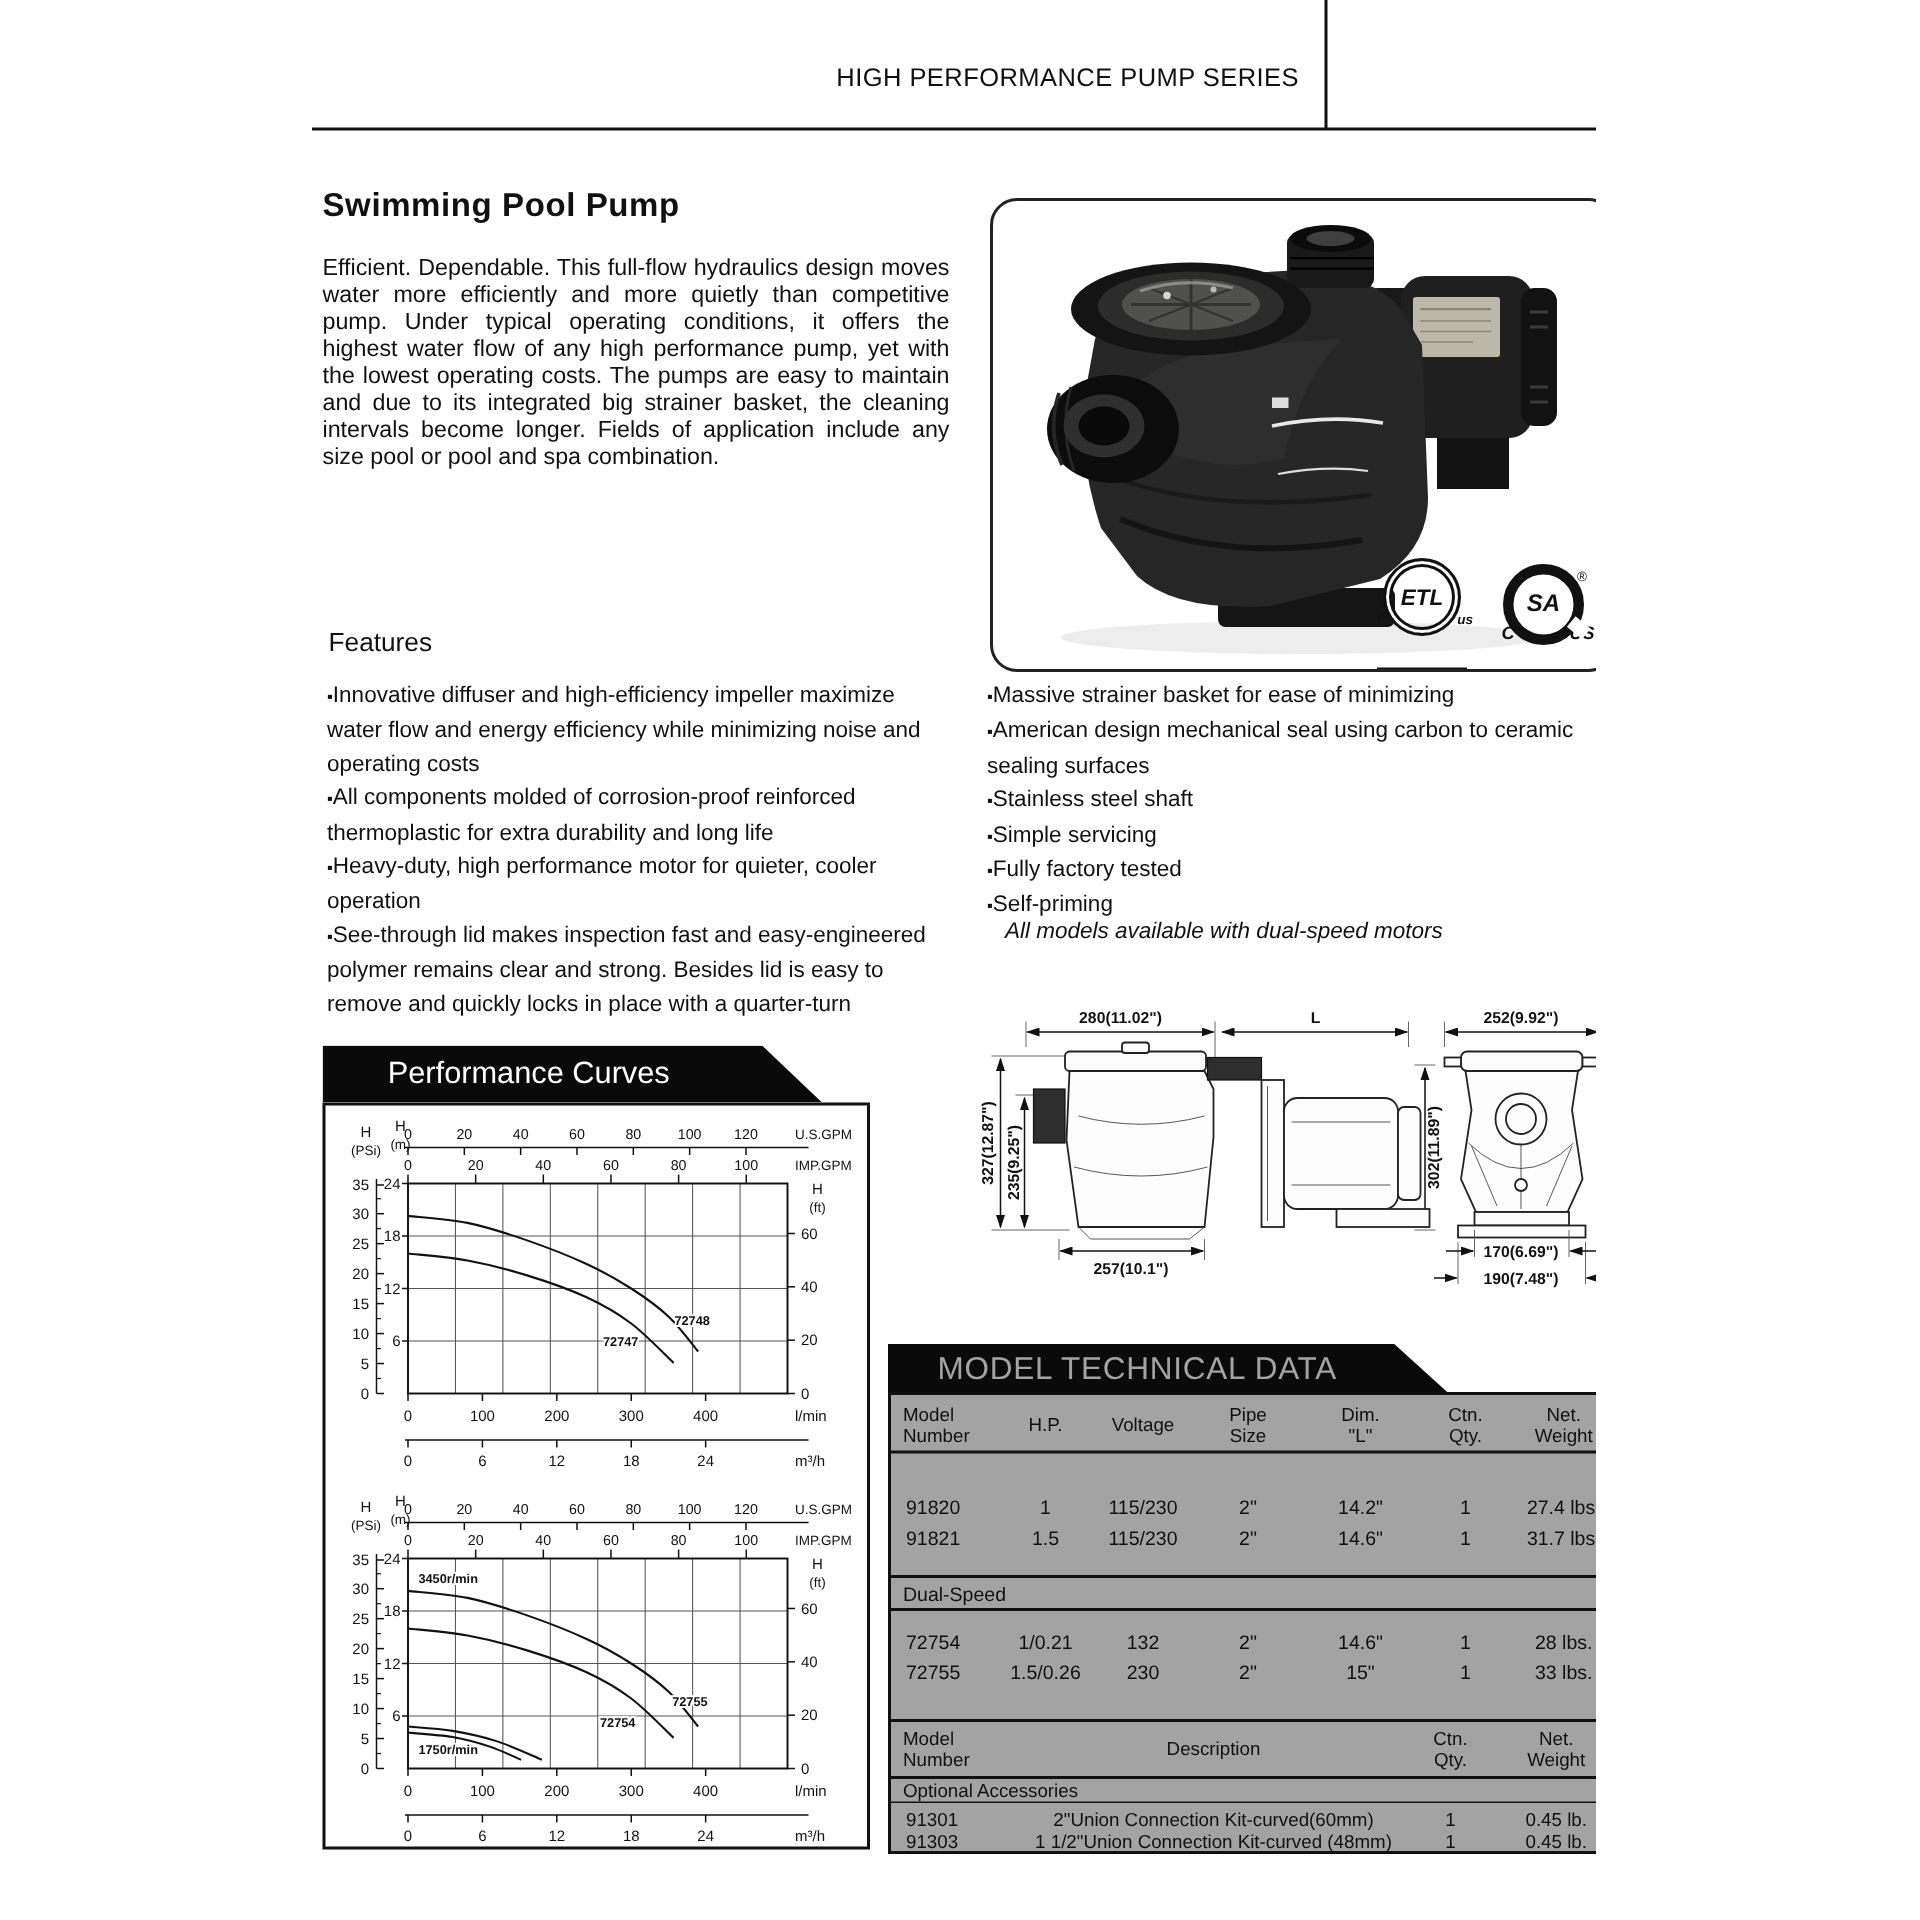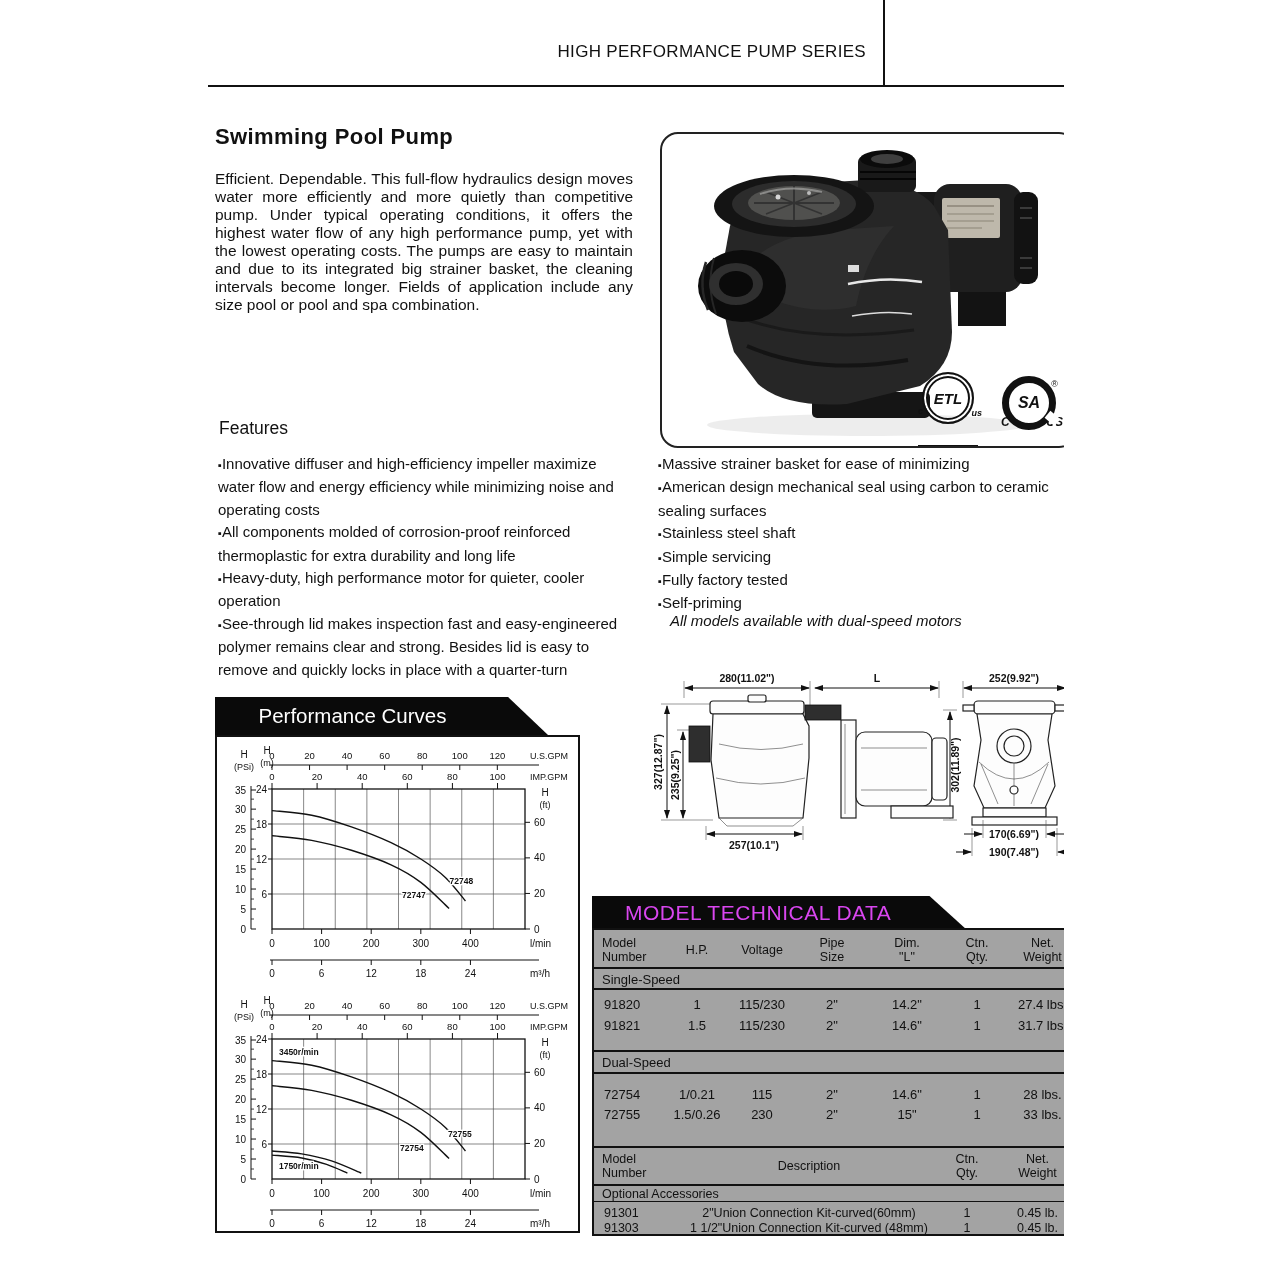--- a/index.html
+++ b/index.html
@@ -58,21 +58,21 @@
   .dim-side  { left:653px; top:668px; width:310px; height:200px; }
   .dim-front { left:952px; top:668px; width:125px; height:200px; }
   .dim-label { font-size:10.5px; font-weight:700; fill:#111; text-anchor:middle; }
   .draw { stroke:#222; stroke-width:1.2; fill:#fdfdfd; }
   .draw-thin { stroke:#444; stroke-width:.6; fill:none; }
   .dimline { stroke:#111; stroke-width:1; }
   .ext { stroke:#555; stroke-width:.6; }
   .dark { fill:#2e2e2e; stroke:#111; stroke-width:.8; }
 
   
-  .tech-banner { left:592px; top:896px; width:375px; height:34px; background:#0a0a0a; color:#d946ef;
+  .tech-banner { left:592px; top:896px; width:375px; height:34px; background:#0a0a0a; color:#a3a3a3;
     clip-path:polygon(0 0, 90% 0, 100% 100%, 0 100%);
     display:flex; align-items:center; padding-left:33px; font-size:21px; letter-spacing:.5px; }
   .tech-table { left:592px; top:928px; width:486px; height:308px; border:2.5px solid #111; background:#a3a3a3; }
   .t-grid7 { display:grid; grid-template-columns:70px 66px 64px 76px 74px 66px 65px; }
   .t-grid4 { display:grid; grid-template-columns:90px 250px 66px 75px; }
   .t-header { position:absolute; left:0; right:0; top:3px; height:36px; border-bottom:2px solid #111; }
   .t-header .cell, .t-acc-header .cell { display:flex; flex-direction:column; justify-content:center; align-items:center; font-size:12.5px; line-height:14.5px; }
   .t-header .cell:first-child, .t-acc-header .cell:first-child { align-items:flex-start; padding-left:8px; }
   .cell span:empty { display:none; }
   .t-band { position:absolute; left:0; right:0; display:flex; align-items:center; padding-left:8px; font-size:13px; }
@@ -528,23 +528,20 @@
         </div>
       <div class="cell">
           <span>Ctn.</span>
           <span>Qty.</span>
         </div>
       <div class="cell">
           <span>Net.</span>
           <span>Weight</span>
         </div>
     </div>
-    <div class="t-band band-1">
-        <span>Single-Speed</span>
-      </div>
     <div class="t-row t-grid7 row-ss0">
       <span>91820</span>
         <span>1</span>
         <span>115/230</span>
         <span>2"</span>
         <span>14.2"</span>
         <span>1</span>
         <span>27.4 lbs.</span>
     </div>
     <div class="t-row t-grid7 row-ss1">
@@ -555,21 +552,21 @@
         <span>14.6"</span>
         <span>1</span>
         <span>31.7 lbs.</span>
     </div>
     <div class="t-band band-2">
         <span>Dual-Speed</span>
       </div>
     <div class="t-row t-grid7 row-ds0">
       <span>72754</span>
         <span>1/0.21</span>
-        <span>115</span>
+        <span>132</span>
         <span>2"</span>
         <span>14.6"</span>
         <span>1</span>
         <span>28 lbs.</span>
     </div>
     <div class="t-row t-grid7 row-ds1">
       <span>72755</span>
         <span>1.5/0.26</span>
         <span>230</span>
         <span>2"</span>

